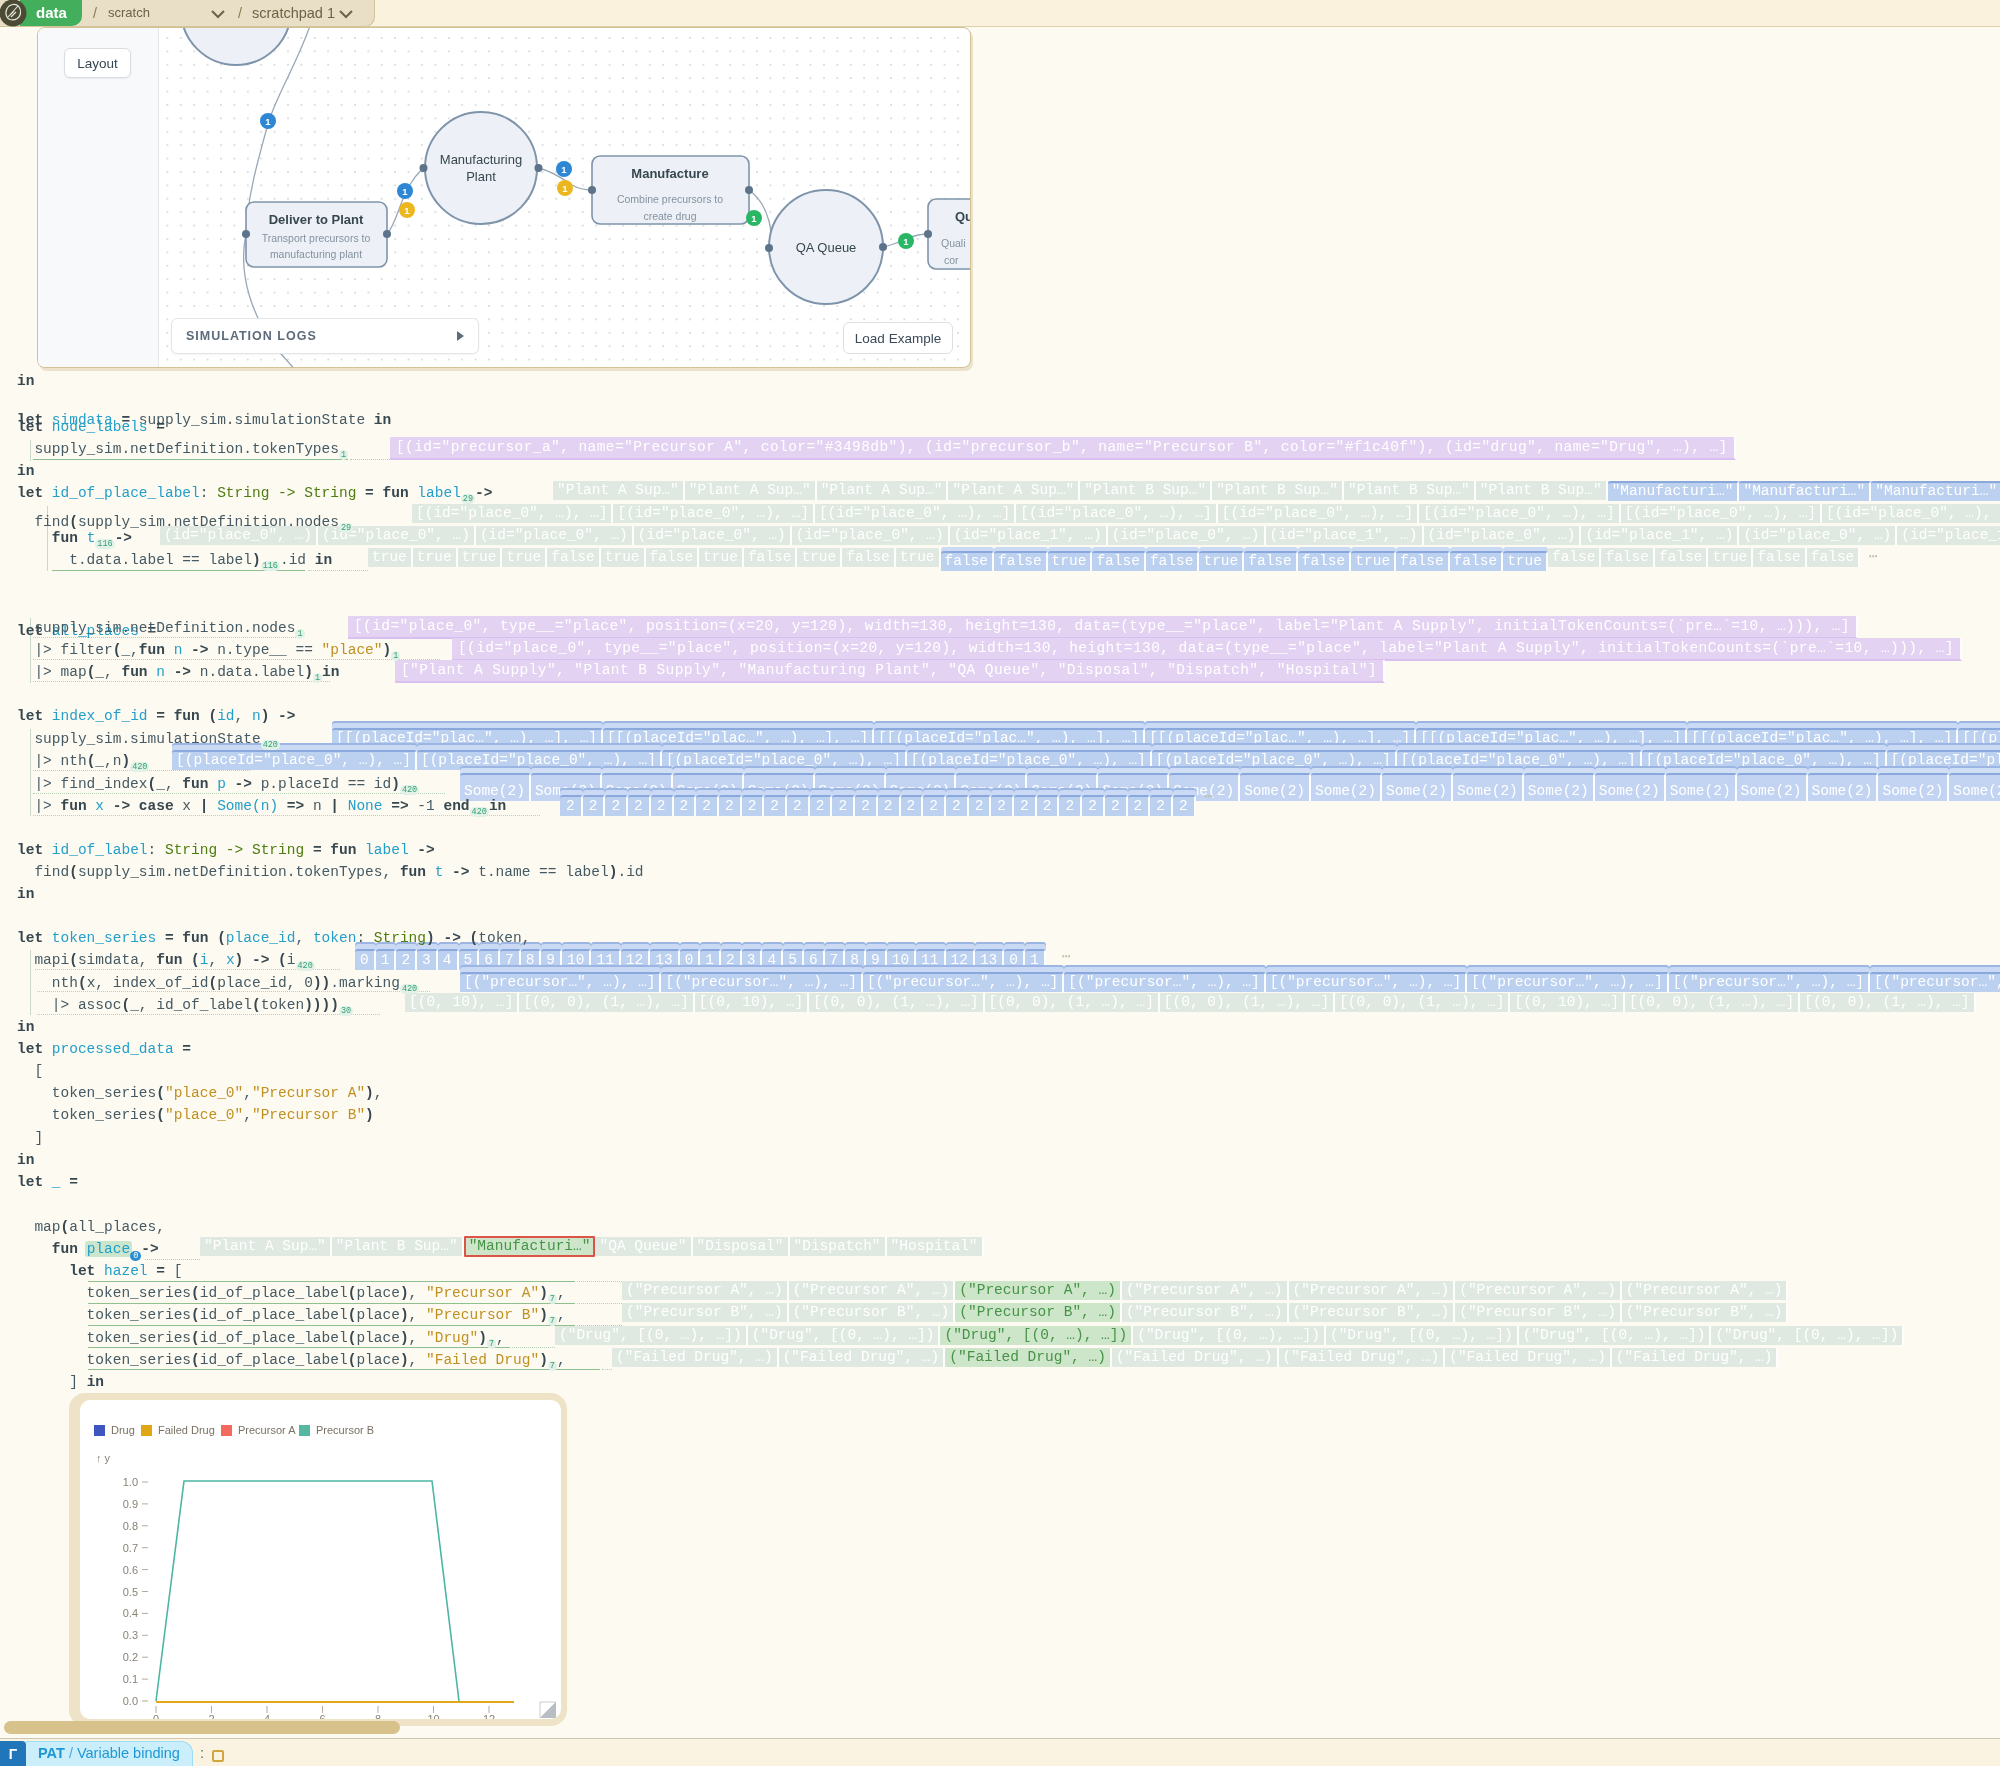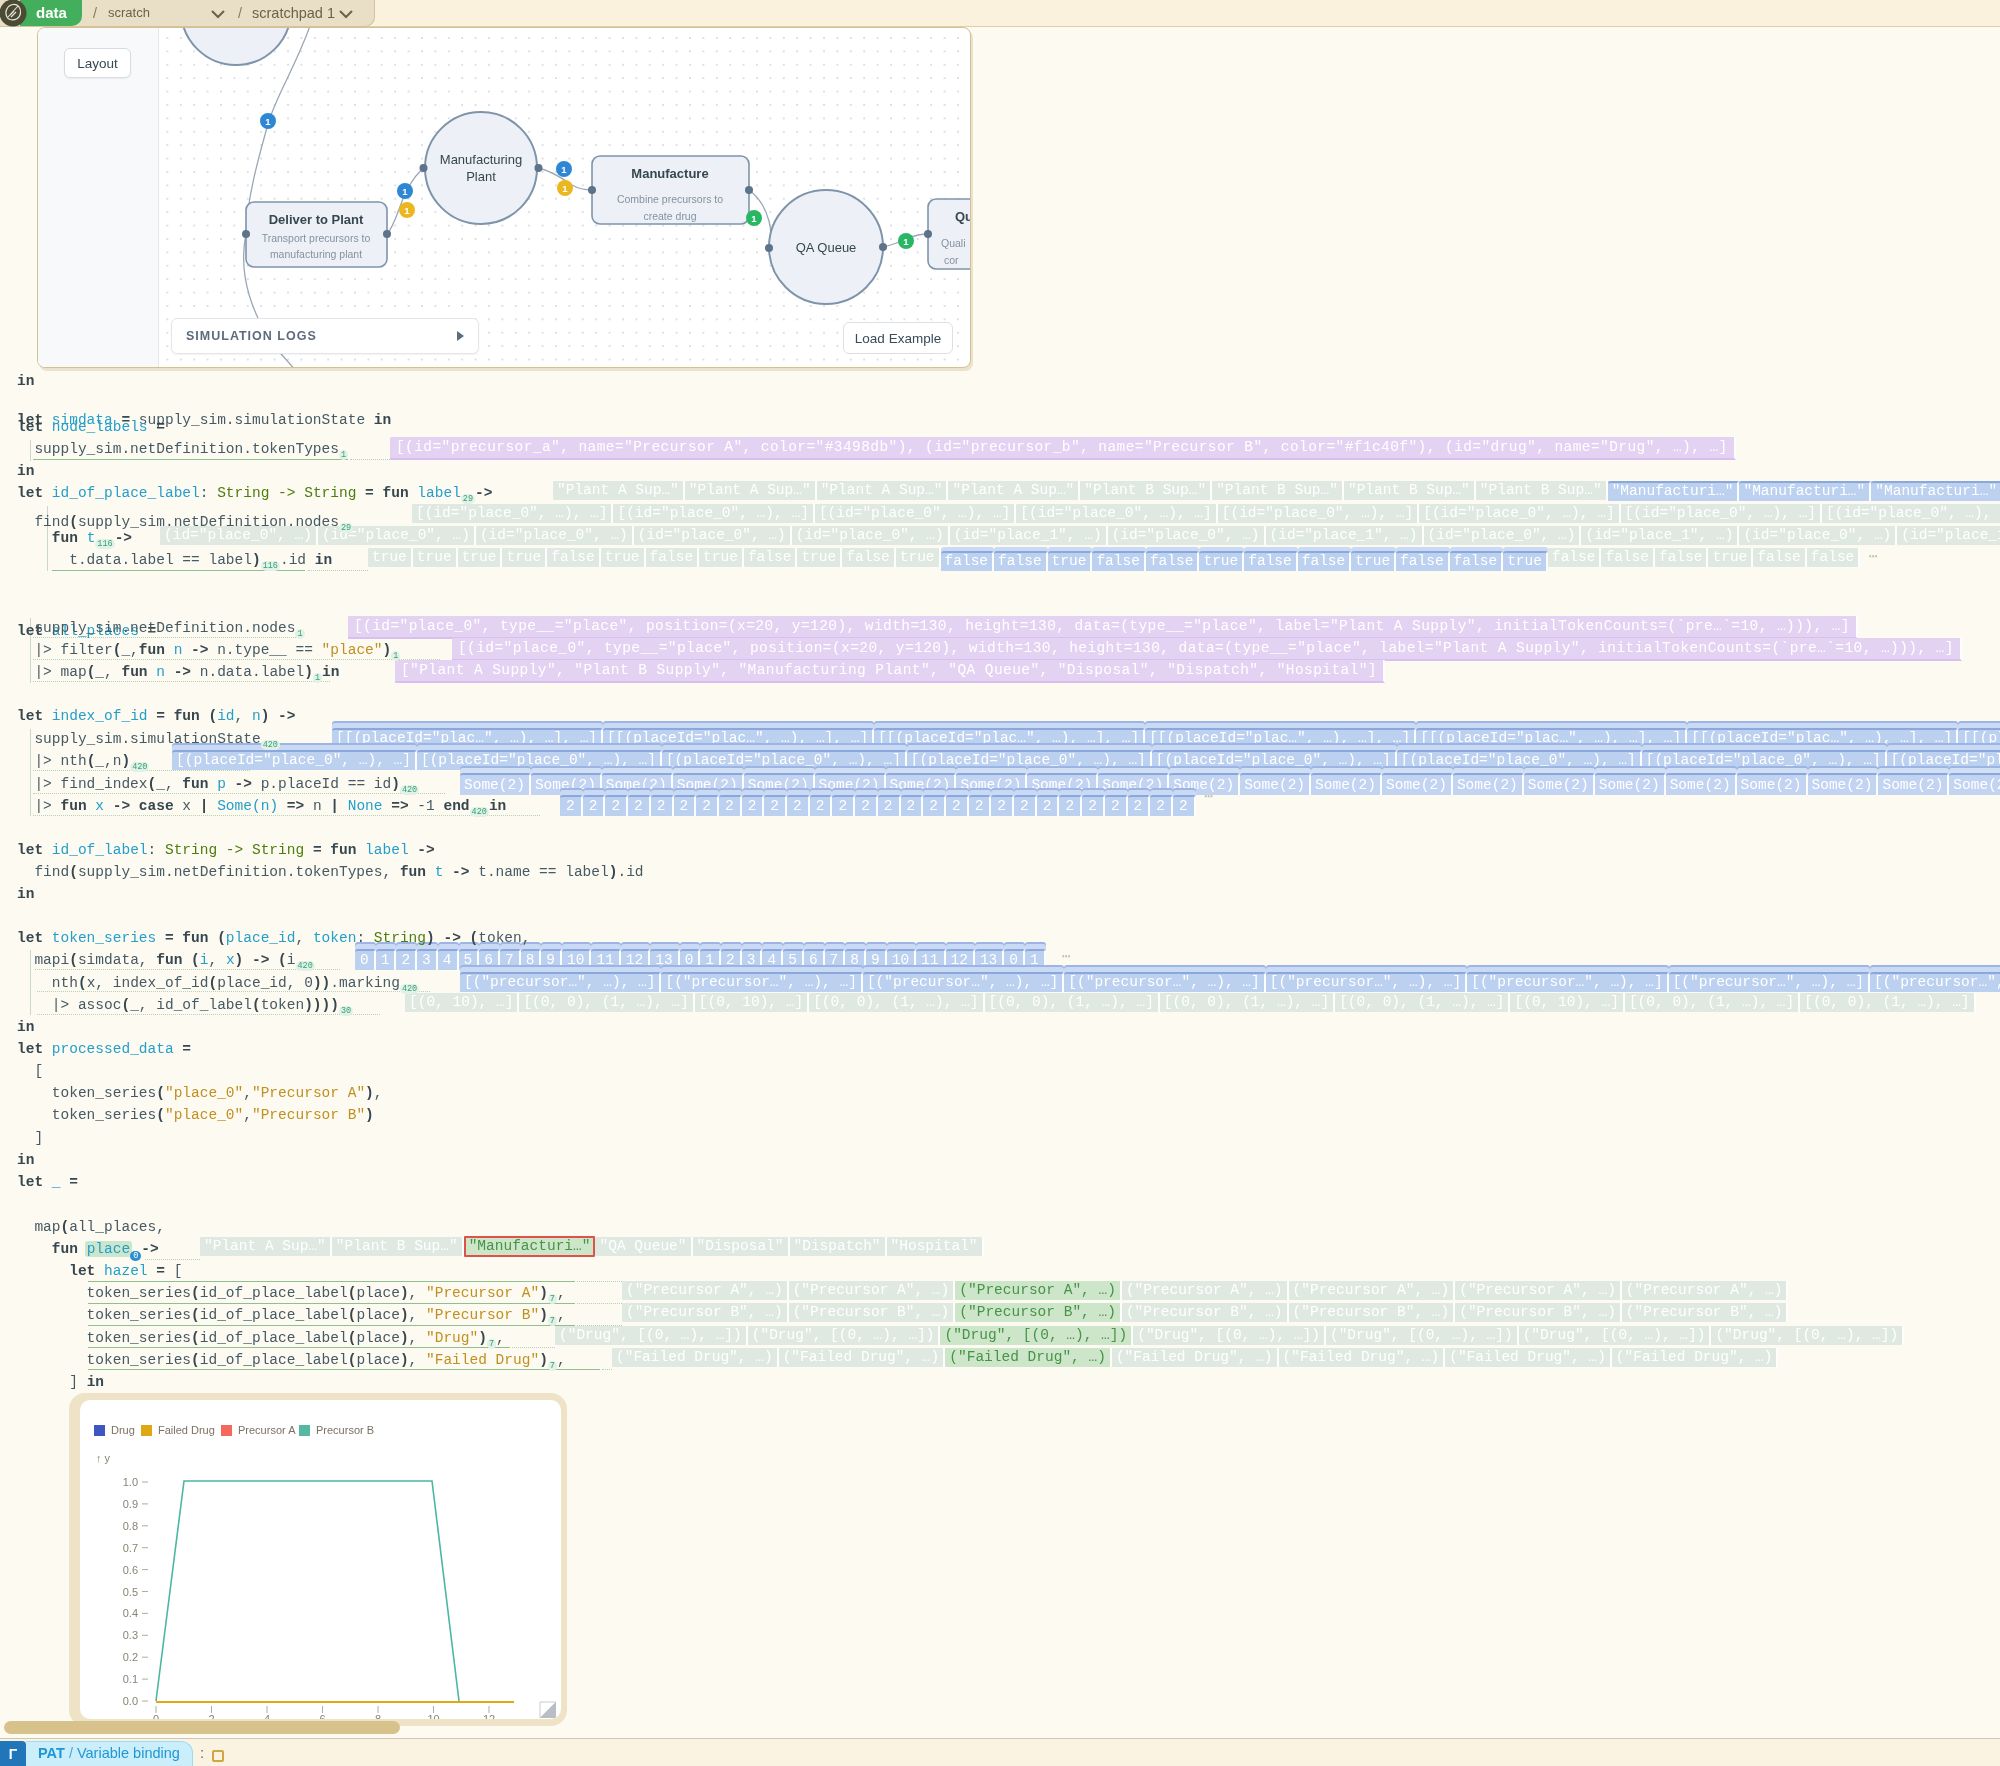--- a/index.html
+++ b/index.html
@@ -7,21 +7,21 @@
 .v{color:#249fca}
 .ty{color:#4d7c0f}
 .s{color:#c09021}
 .bdg{font-size:8.5px;color:#35a277;background:#e2f1e7;border-radius:7px;padding:0 2px;vertical-align:-4px;font-family:"Liberation Mono",monospace}
 .bbdg{font-size:8.5px;color:#fff;background:#2a8fd0;border-radius:7px;padding:0 3px;vertical-align:-5px;font-family:"Liberation Mono",monospace}
 .phl{background:#cbe6cd;border-radius:3px;padding:0 2px;margin:0 -2px}
 .strip{position:absolute;white-space:nowrap;font:14.5px "Liberation Mono",monospace;z-index:2}
 .cell{display:inline-block;color:#fff;background:#dfe9e1;padding:1px 4px 2px;border-right:2px solid rgba(255,255,255,.95);border-radius:1px;white-space:pre;vertical-align:top}
 .lav{background:#e4d2f3;letter-spacing:0.42px;border-bottom:2px solid #d9bfef;padding:2px 6px 3px}
 .blu{background:#bcd0f0;border-top:2px solid #8aa8dc;padding-top:0;box-shadow:0 -5px 0 #cbdaf4,0 -7px 0 #9cb5e2;border-radius:3px 3px 0 0;margin-top:7px}
-.lblu{background:#c2d4f2;border-top:2px solid #8aa8dc;padding-top:2px;box-shadow:0 -5px 0 #d2e0f6,0 -7px 0 #9cb5e2;border-radius:3px 3px 0 0;margin-top:7px}
+.lblu{background:#c2d4f2;border-top:2px solid #8aa8dc;padding-top:8px;box-shadow:0 -5px 0 #d2e0f6,0 -7px 0 #9cb5e2;border-radius:3px 3px 0 0;margin-top:7px}
 .hl{background:#cde6c9;color:#469348}
 .rd{border:2px solid #dd5347;padding:0 3px 1px;margin-top:-1px}
 
 .more{color:#b9c2a9;letter-spacing:-2px}
 .ul,.dl,.vl{position:absolute;z-index:1}
 .ul{border-bottom:1px solid #90bf90;height:0}
 .dl{border-bottom:1px dotted #b7d3b7;height:0}
 .vl{border-left:1px solid #c9d9c9;width:0}
 </style></head><body>
 <div id="page">

